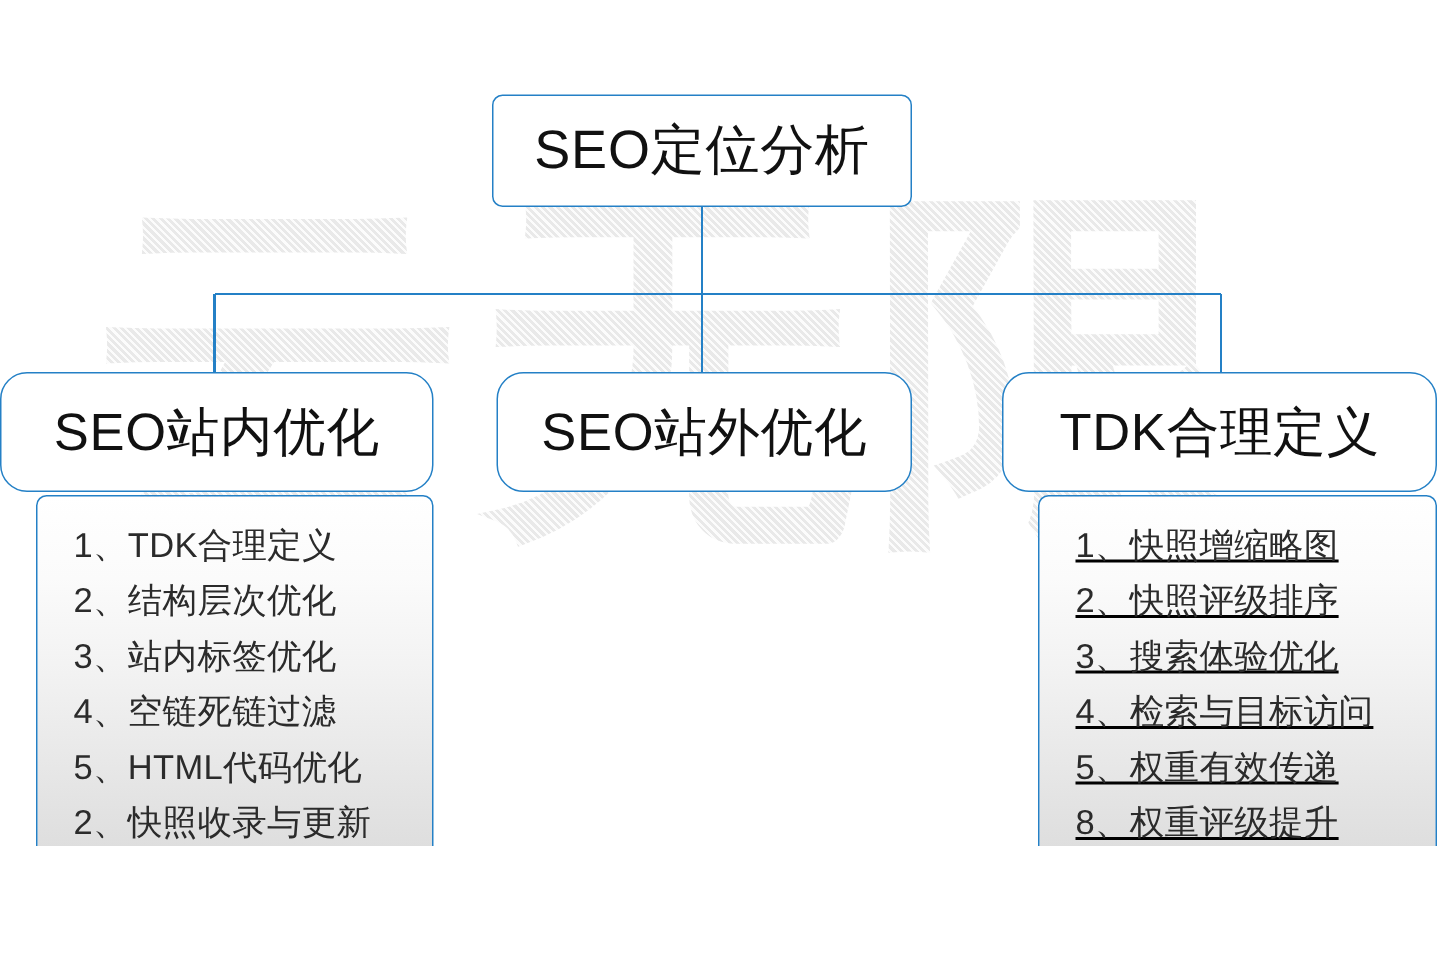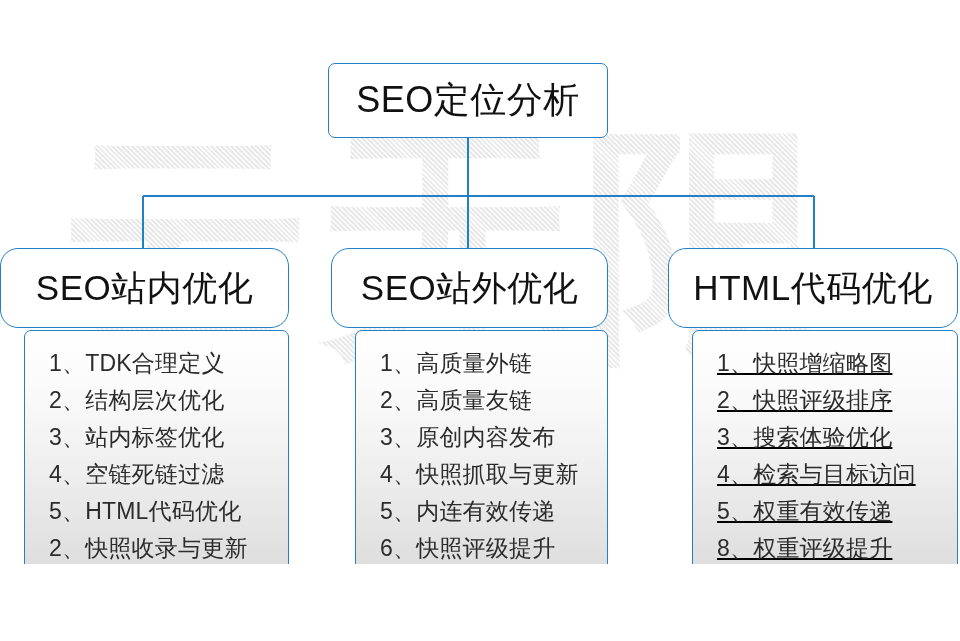--- a/index.html
+++ b/index.html
@@ -194,35 +194,25 @@
         <li>5、HTML代码优化</li>
         <li>2、快照收录与更新</li>
       </ul>
     </div>
   </div>
 
   <div class="column" id="col-1">
     <div class="col-header">
       <span class="col-header-title">SEO站外优化</span>
     </div>
-    <div class="col-body">
-      <ul class="col-list">
-        <li>1、高质量外链</li>
-        <li>2、高质量友链</li>
-        <li>3、原创内容发布</li>
-        <li>4、快照抓取与更新</li>
-        <li>5、内连有效传递</li>
-        <li>6、快照评级提升</li>
-      </ul>
-    </div>
   </div>
 
   <div class="column" id="col-2">
     <div class="col-header">
-      <span class="col-header-title">HTML代码优化</span>
+      <span class="col-header-title">TDK合理定义</span>
     </div>
     <div class="col-body">
       <ul class="col-list">
         <li>1、快照增缩略图</li>
         <li>2、快照评级排序</li>
         <li>3、搜索体验优化</li>
         <li>4、检索与目标访问</li>
         <li>5、权重有效传递</li>
         <li>8、权重评级提升</li>
       </ul>

